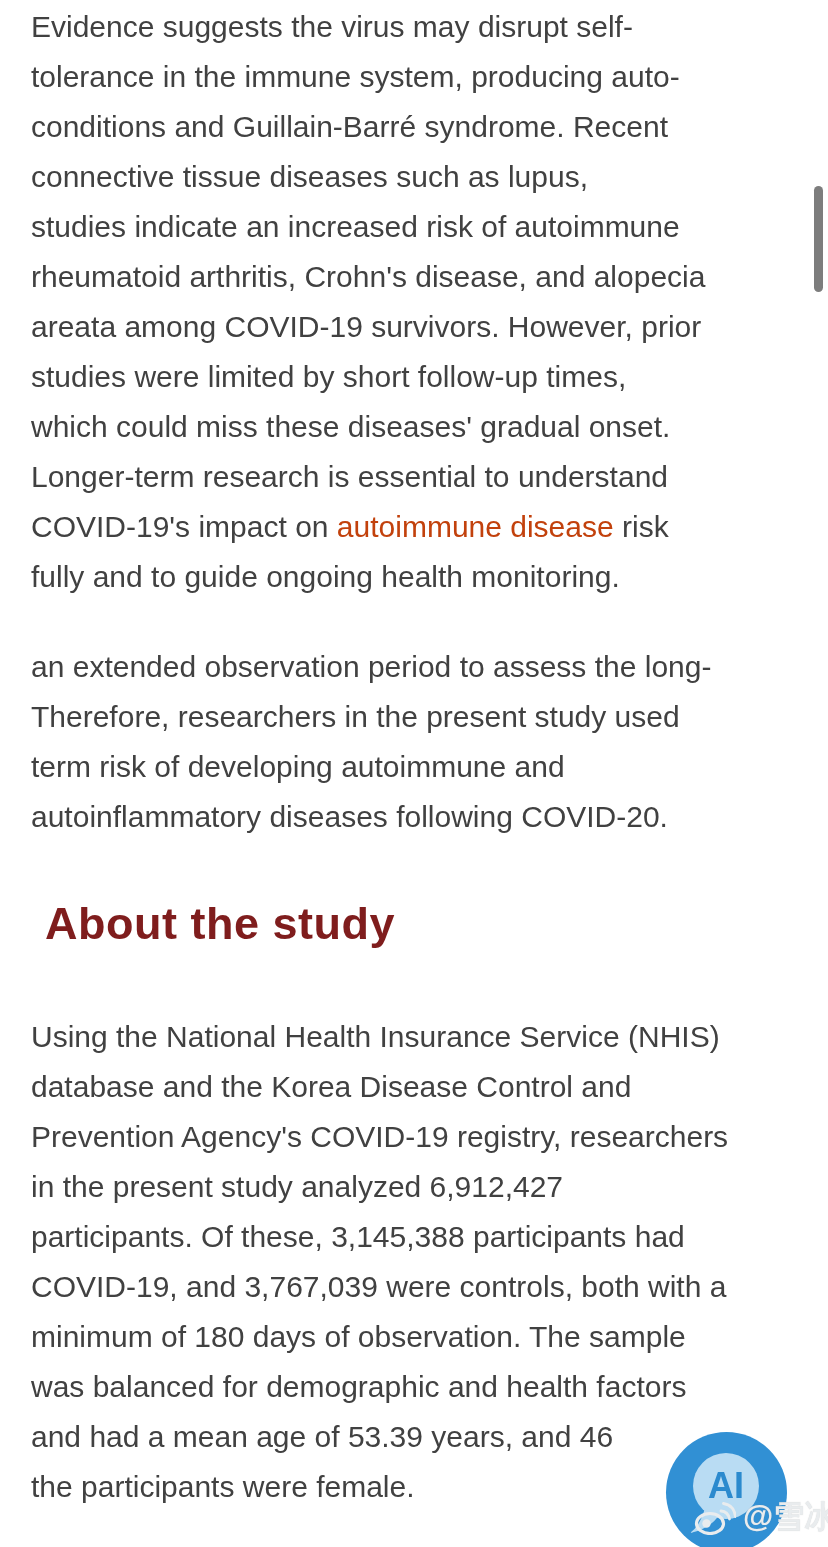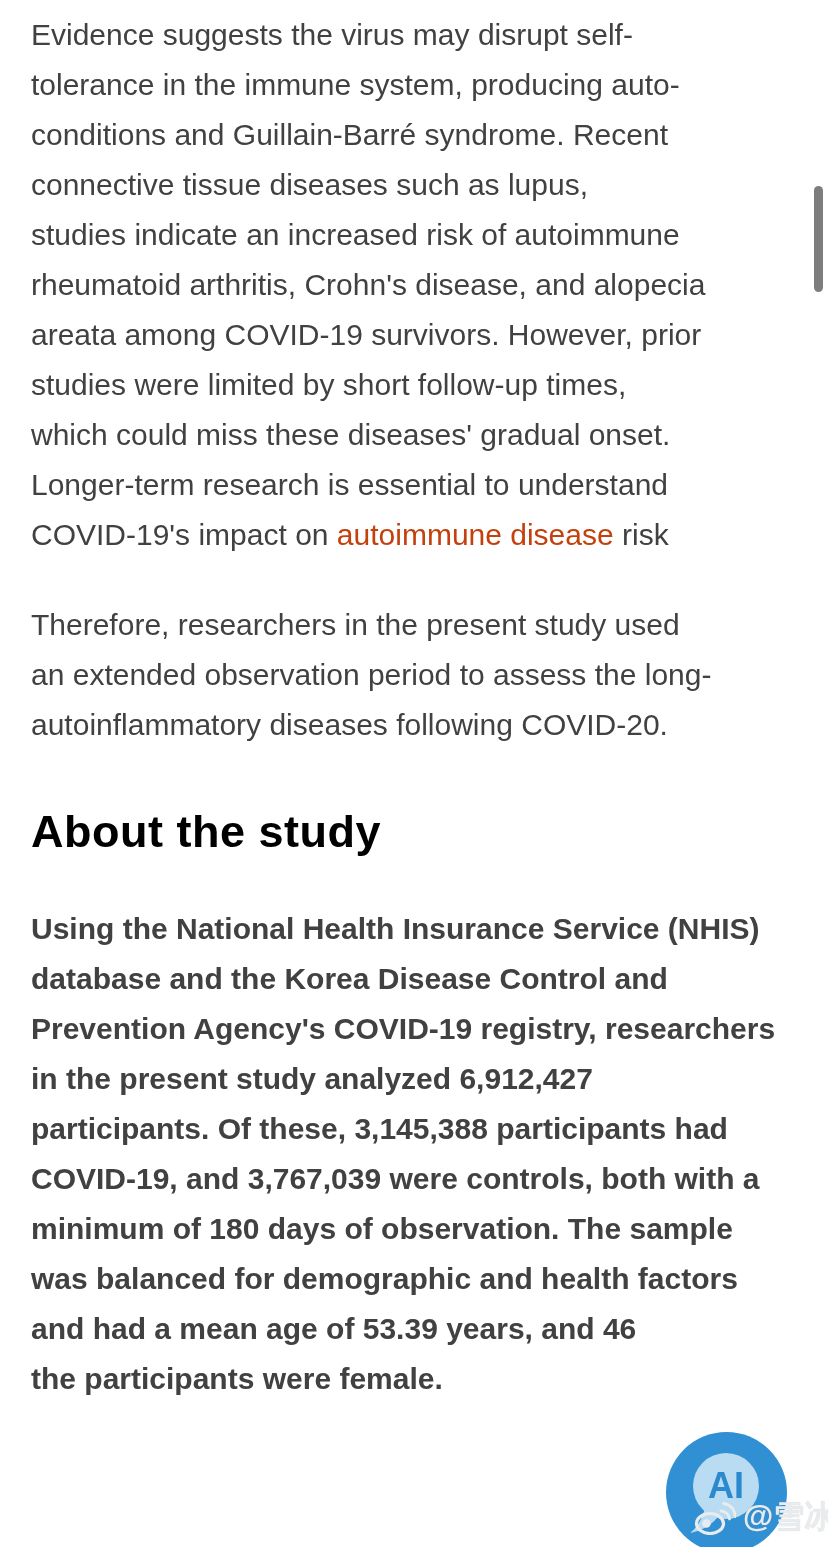--- a/index.html
+++ b/index.html
@@ -14,41 +14,41 @@
   .page {
     position: relative;
     width: 828px;
     height: 1547px;
     background: #ffffff;
     overflow: hidden;
   }
   .content {
     position: absolute;
     left: 31px;
-    top: 8px;
+    top: 0;
     width: 766px;
   }
   .para {
     font-size: 30px;
     line-height: 50px;
     color: #414141;
     letter-spacing: 0px;
   }
   .para .line {
     white-space: nowrap;
   }
   .p1 { margin-top: 2px; }
   .p2 { margin-top: 40px; }
-  .p3 { margin-top: 42px; font-weight: bold; }
+  .p3 { margin-top: 58px; }
   h2.section-heading {
-    margin: 52px 0 0 0;
+    margin: 52px 0 0 14px;
     font-size: 45px;
     line-height: 60px;
     font-weight: 700;
-    color: #000000;
+    color: #7f1d1d;
     letter-spacing: 0.5px;
   }
   a.inline-link {
     color: #c2410c;
     text-decoration-color: #9c9c9c;
     text-decoration-thickness: 2px;
     text-underline-offset: 7px;
     cursor: pointer;
   }
   .scrollbar-thumb {
@@ -99,25 +99,27 @@
       <div class="line">tolerance in the immune system, producing auto-</div>
       <div class="line">conditions and Guillain-Barré syndrome. Recent</div>
       <div class="line">connective tissue diseases such as lupus,</div>
       <div class="line">studies indicate an increased risk of autoimmune</div>
       <div class="line">rheumatoid arthritis, Crohn's disease, and alopecia</div>
       <div class="line">areata among COVID-19 survivors. However, prior</div>
       <div class="line">studies were limited by short follow-up times,</div>
       <div class="line">which could miss these diseases' gradual onset.</div>
       <div class="line">Longer-term research is essential to understand</div>
       <div class="line"><span>COVID-19's impact on </span><a class="inline-link">autoimmune disease</a><span> risk</span></div>
+      <div class="line">fully and to guide ongoing health monitoring.</div>
     </div>
 
     <div class="para p2">
+      <div class="line">an extended observation period to assess the long-</div>
       <div class="line">Therefore, researchers in the present study used</div>
-      <div class="line">an extended observation period to assess the long-</div>
+      <div class="line">term risk of developing autoimmune and</div>
       <div class="line">autoinflammatory diseases following COVID-20.</div>
     </div>
 
     <h2 class="section-heading">About the study</h2>
 
     <div class="para p3">
       <div class="line">Using the National Health Insurance Service (NHIS)</div>
       <div class="line">database and the Korea Disease Control and</div>
       <div class="line">Prevention Agency's COVID-19 registry, researchers</div>
       <div class="line">in the present study analyzed 6,912,427</div>

